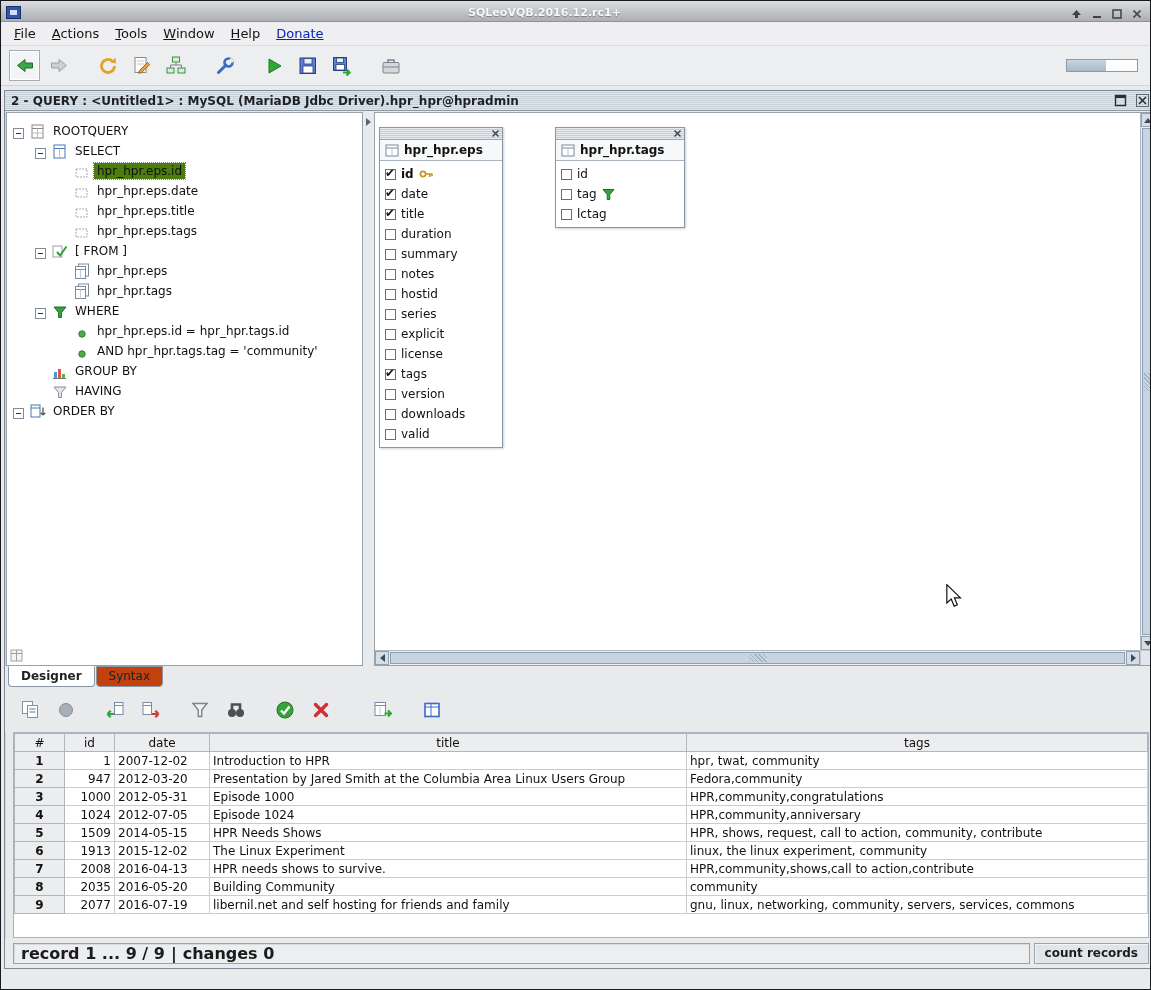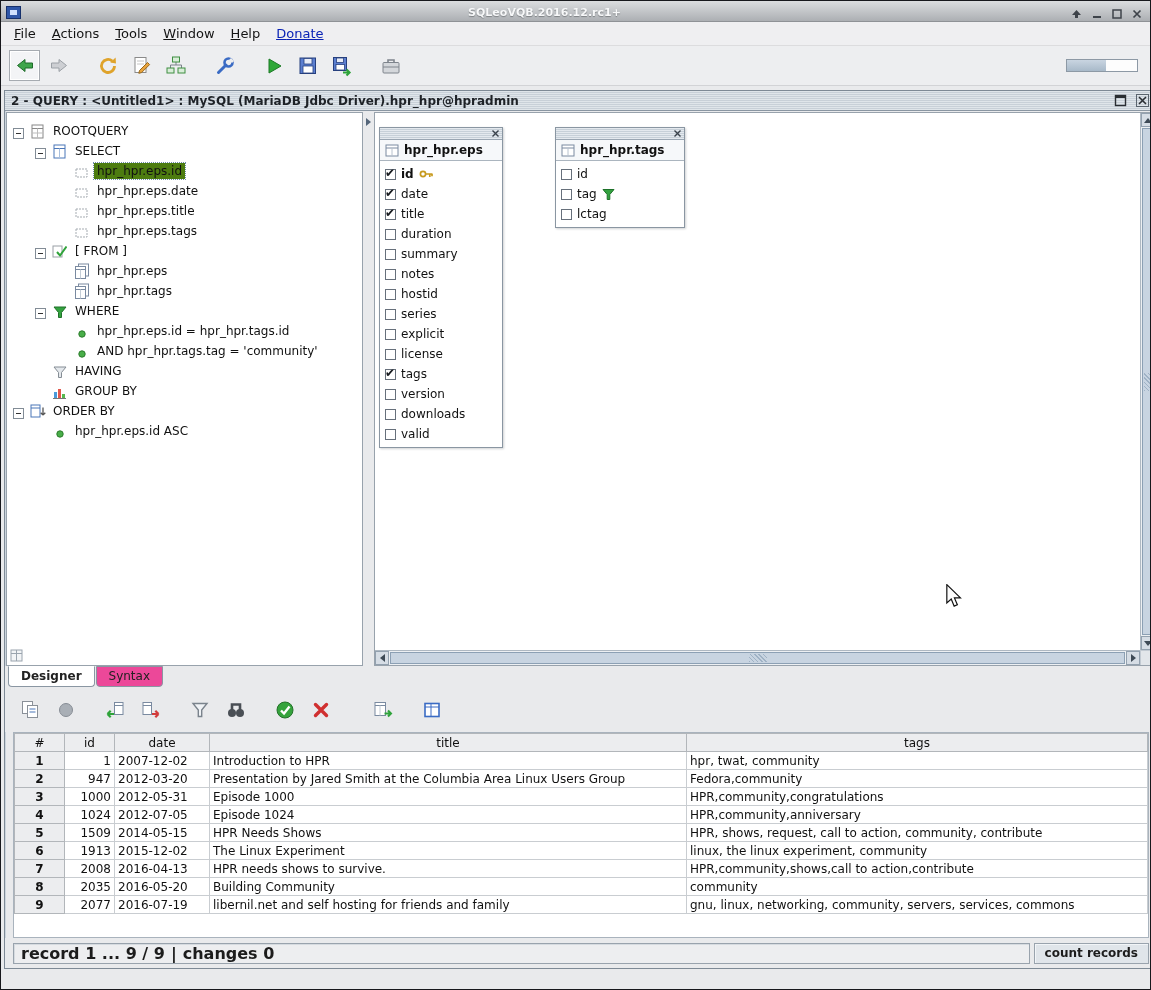--- a/index.html
+++ b/index.html
@@ -92,21 +92,21 @@
   .tri.d{border-left:4px solid transparent;border-right:4px solid transparent;border-top:5px solid #3E4A56;}
   .tri.l{border-top:4px solid transparent;border-bottom:4px solid transparent;border-right:5px solid #3E4A56;}
   .tri.r{border-top:4px solid transparent;border-bottom:4px solid transparent;border-left:5px solid #3E4A56;}
   .vthumb{position:absolute;left:1px;right:1px;top:15px;bottom:15px;background:#C8D4E1;border:1px solid #8CA0B4;}
   .hthumb{position:absolute;top:1px;bottom:1px;left:15px;right:15px;background:#C8D4E1;border:1px solid #8CA0B4;}
   .bumps{position:absolute;left:50%;top:50%;width:18px;height:8px;transform:translate(-50%,-50%);
     background:repeating-linear-gradient(45deg,#9FB2C5 0 1px,transparent 1px 3px);}
 
   
   .tabs{height:22px;flex:none;display:flex;align-items:flex-start;padding:0 3px;gap:1px;background:#E9EAEC;}
-  .tab{padding:2px 12px 3px;font-size:12px;border:1px solid #8A96A2;border-radius:0 0 4px 4px;background:#ec4899;color:#222;}
+  .tab{padding:2px 12px 3px;font-size:12px;border:1px solid #8A96A2;border-radius:0 0 4px 4px;background:#c2410c;color:#222;}
   .tab.active{background:#FFFFFF;border-top-color:#FFFFFF;font-weight:bold;}
 
   
   .grid-toolbar{height:44px;flex:none;display:flex;align-items:center;padding:0 9px;gap:4px;background:#E9EAEC;}
   .gbtn{width:32px;height:32px;flex:none;display:inline-flex;align-items:center;justify-content:center;
     background:transparent;border:1px solid transparent;padding:0;}
   .gsep{width:9px;flex:none;}
 
   
   .table-region{flex:none;height:206px;margin:0 8px;background:#fff;border:1px solid #A9B3BD;overflow:hidden;}
@@ -409,64 +409,54 @@
                   <circle cx="5" cy="5" r="3.2" fill="#49AE49" stroke="#2B7C2B"></circle>
                 </svg>
               </span>
             <span class="tlabel">AND hpr_hpr.tags.tag = 'community'</span>
           </div>
 
           <div class="trow d1">
             <span class="tind"></span>
               <span class="texp none"></span>
             <span class="ticon">
-                <svg width="14" height="14">
-                  <path d="M1 2 H13 L8.5 7.5 V12.5 H5.5 V7.5 Z" fill="#E4E8EC" stroke="#858D95"></path>
-                </svg>
-              </span>
-            <span class="tlabel">HAVING</span>
-          </div>
-
-          <div class="trow d1">
-            <span class="tind"></span>
-              <span class="texp none"></span>
-            <span class="ticon">
                 <svg width="15" height="14">
                   <rect x="2" y="7" width="3" height="6" fill="#4A9ADA"></rect>
                   <rect x="6" y="4" width="3" height="9" fill="#E2574C"></rect>
                   <rect x="10" y="9" width="3" height="4" fill="#57B94F"></rect>
                   <line x1="1" y1="13.5" x2="14" y2="13.5" stroke="#777"></line>
                 </svg>
               </span>
             <span class="tlabel">GROUP BY</span>
           </div>
 
+          <div class="trow d1">
+            <span class="tind"></span>
+              <span class="texp none"></span>
+            <span class="ticon">
+                <svg width="14" height="14">
+                  <path d="M1 2 H13 L8.5 7.5 V12.5 H5.5 V7.5 Z" fill="#E4E8EC" stroke="#858D95"></path>
+                </svg>
+              </span>
+            <span class="tlabel">HAVING</span>
+          </div>
+
           <div class="trow d0">
             <span class="tind"></span>
               <span class="texp"></span>
             <span class="ticon">
                 <svg width="16" height="15">
                   <rect x="1" y="1" width="9" height="12" fill="#fff" stroke="#4A76B8"></rect>
                   <line x1="1" y1="4" x2="10" y2="4" stroke="#4A76B8"></line>
                   <path d="M13 3.5 v7.5 M13 11 l-2.3 -2.3 M13 11 l2.3 -2.3" stroke="#555" fill="none" stroke-width="1.3"></path>
                 </svg>
               </span>
             <span class="tlabel">ORDER BY</span>
           </div>
 
-          <div class="trow d1">
-            <span class="tind"></span>
-              <span class="texp none"></span>
-            <span class="ticon">
-                <svg width="10" height="10">
-                  <circle cx="5" cy="5" r="3.2" fill="#49AE49" stroke="#2B7C2B"></circle>
-                </svg>
-              </span>
-            <span class="tlabel">hpr_hpr.eps.id ASC</span>
-          </div>
 
           <span class="tree-corner">
             <svg width="13" height="13">
                 <rect x="1" y="1" width="11" height="11" fill="#F2F4F6" stroke="#9AA4AE"></rect>
                 <line x1="1" y1="4.5" x2="12" y2="4.5" stroke="#9AA4AE"></line>
                 <line x1="6.5" y1="1" x2="6.5" y2="12" stroke="#9AA4AE"></line>
               </svg>
           </span>
         </div>
 

